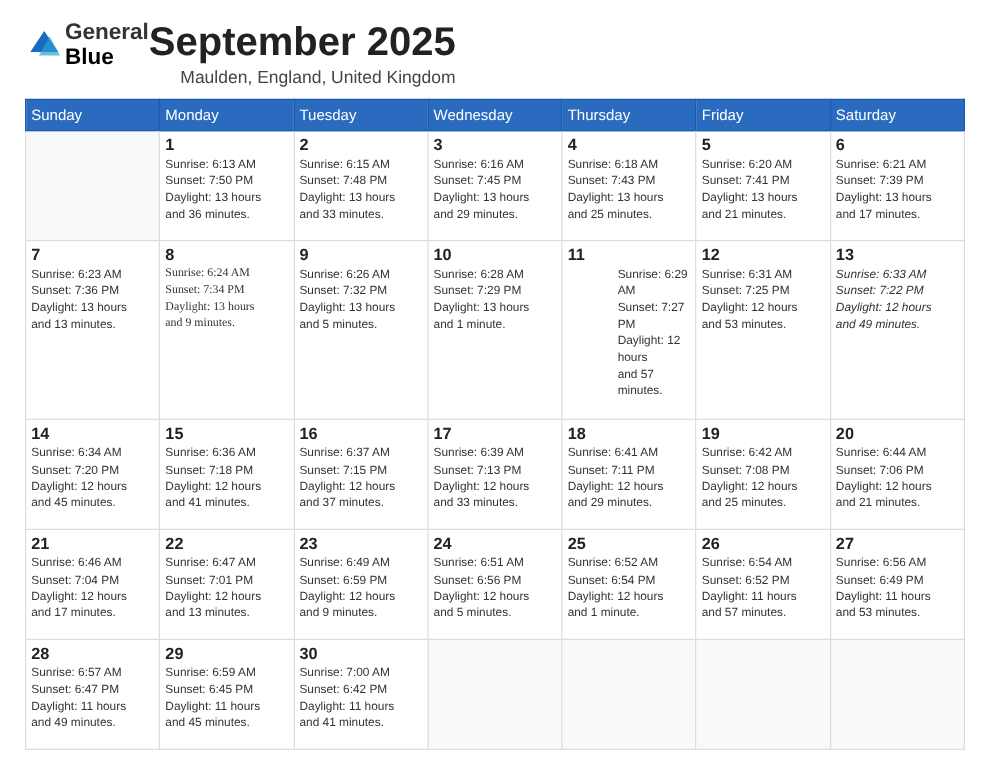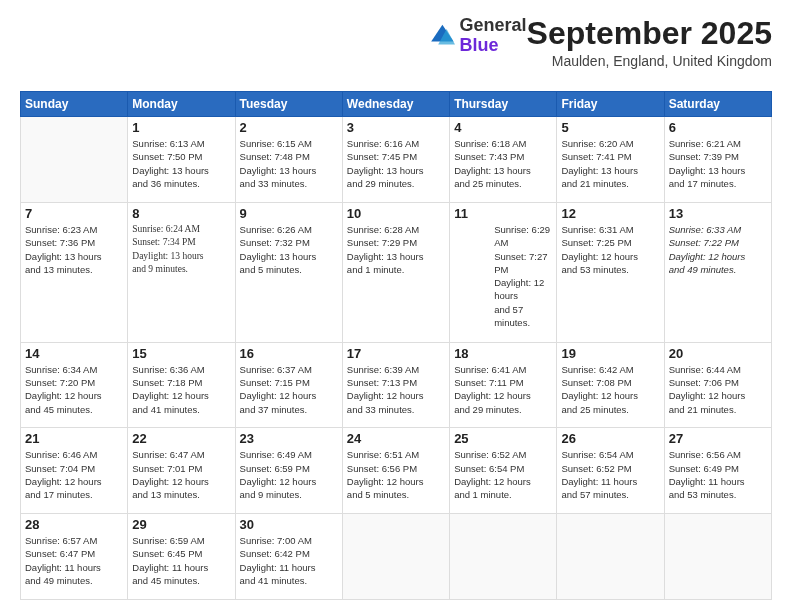--- a/index.html
+++ b/index.html
@@ -12,36 +12,36 @@
     }
     .page {
       width: 792px;
       height: 612px;
       padding: 16px 20px 12px 20px;
       display: flex;
       flex-direction: column;
     }
     .header {
       display: flex;
-      justify-content: flex-end;
+      justify-content: flex-start;
       align-items: flex-start;
-      margin-bottom: 22px;
+      margin-bottom: 10px;
     }
     .logo {
       display: flex;
       align-items: center;
       gap: 4px;
     }
     .logo-text {
       font-size: 18px;
       font-weight: bold;
       line-height: 1.1;
     }
     .logo-general { color: #333; }
-    .logo-blue { color: #6d28d9; }
+    .logo-blue { color: #000000; }
     .logo-icon {
       width: 28px;
       height: 28px;
     }
     .title-block {
       text-align: right;
     }
     .month-title {
       font-size: 32px;
       font-weight: bold;
@@ -57,21 +57,21 @@
       flex: 1;
       border: 1px solid #ccc;
       border-collapse: collapse;
       width: 100%;
       table-layout: fixed;
     }
     .calendar th {
       background-color: #2a6bbf;
       color: #fff;
       font-size: 12px;
-      font-weight: bold;
+      font-weight: normal;
       padding: 5px 4px;
       text-align: left;
       border: 1px solid #1a5aaf;
     }
     .calendar td {
       border: 1px solid #ddd;
       vertical-align: top;
       padding: 3px 4px;
       font-size: 10px;
       color: #333;

